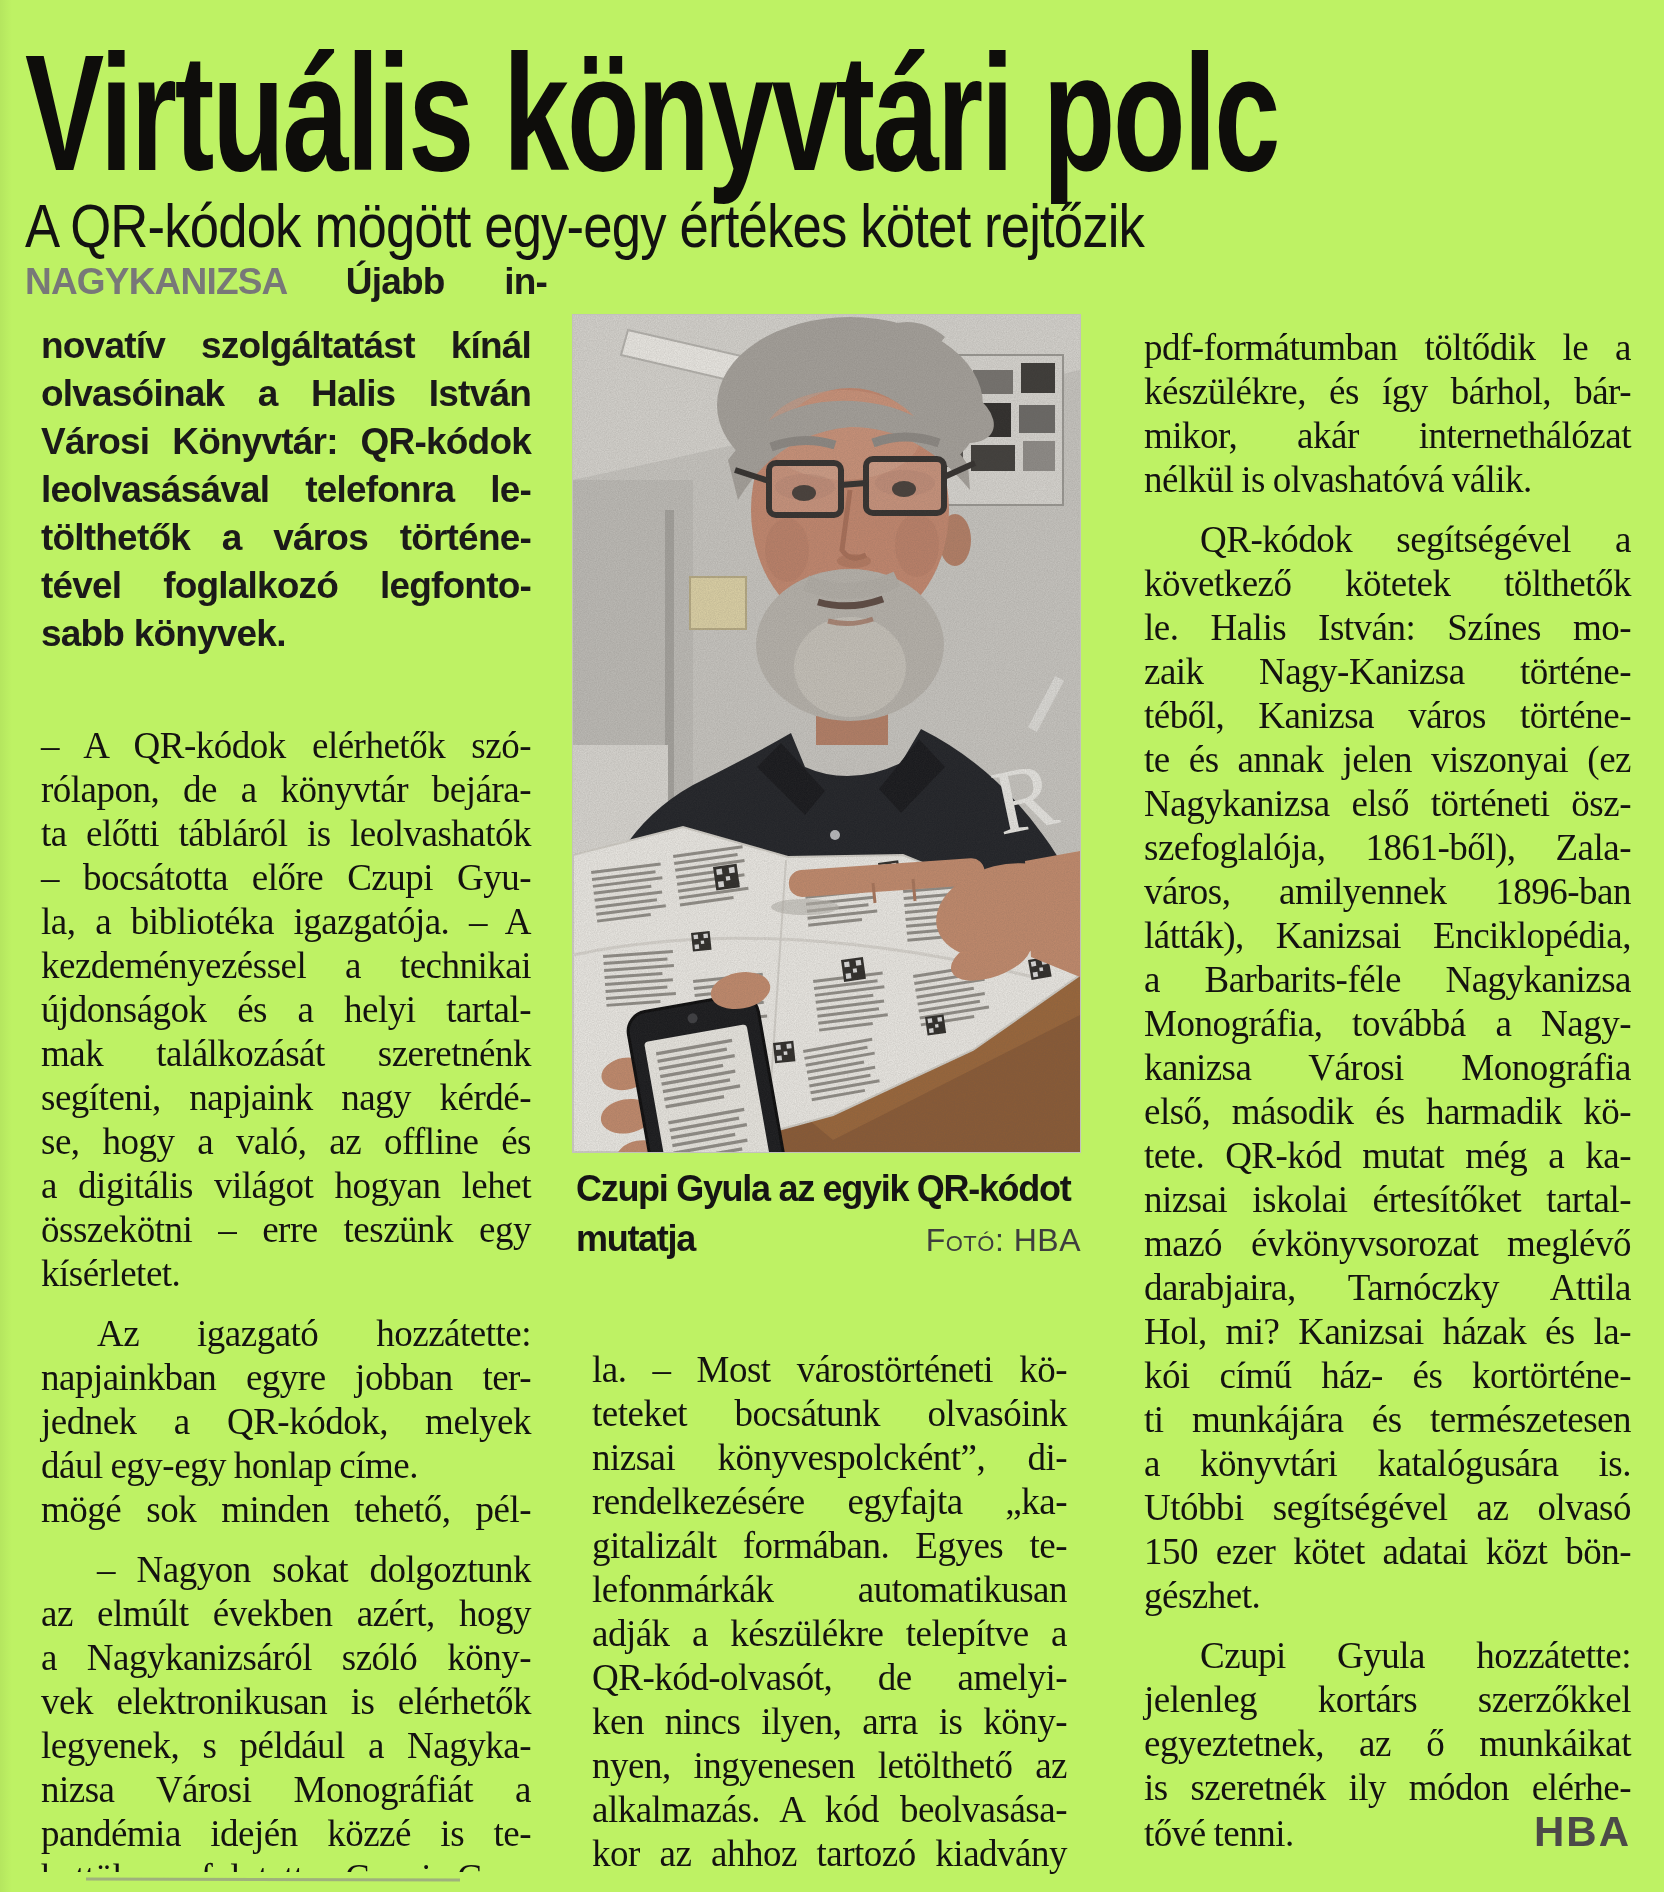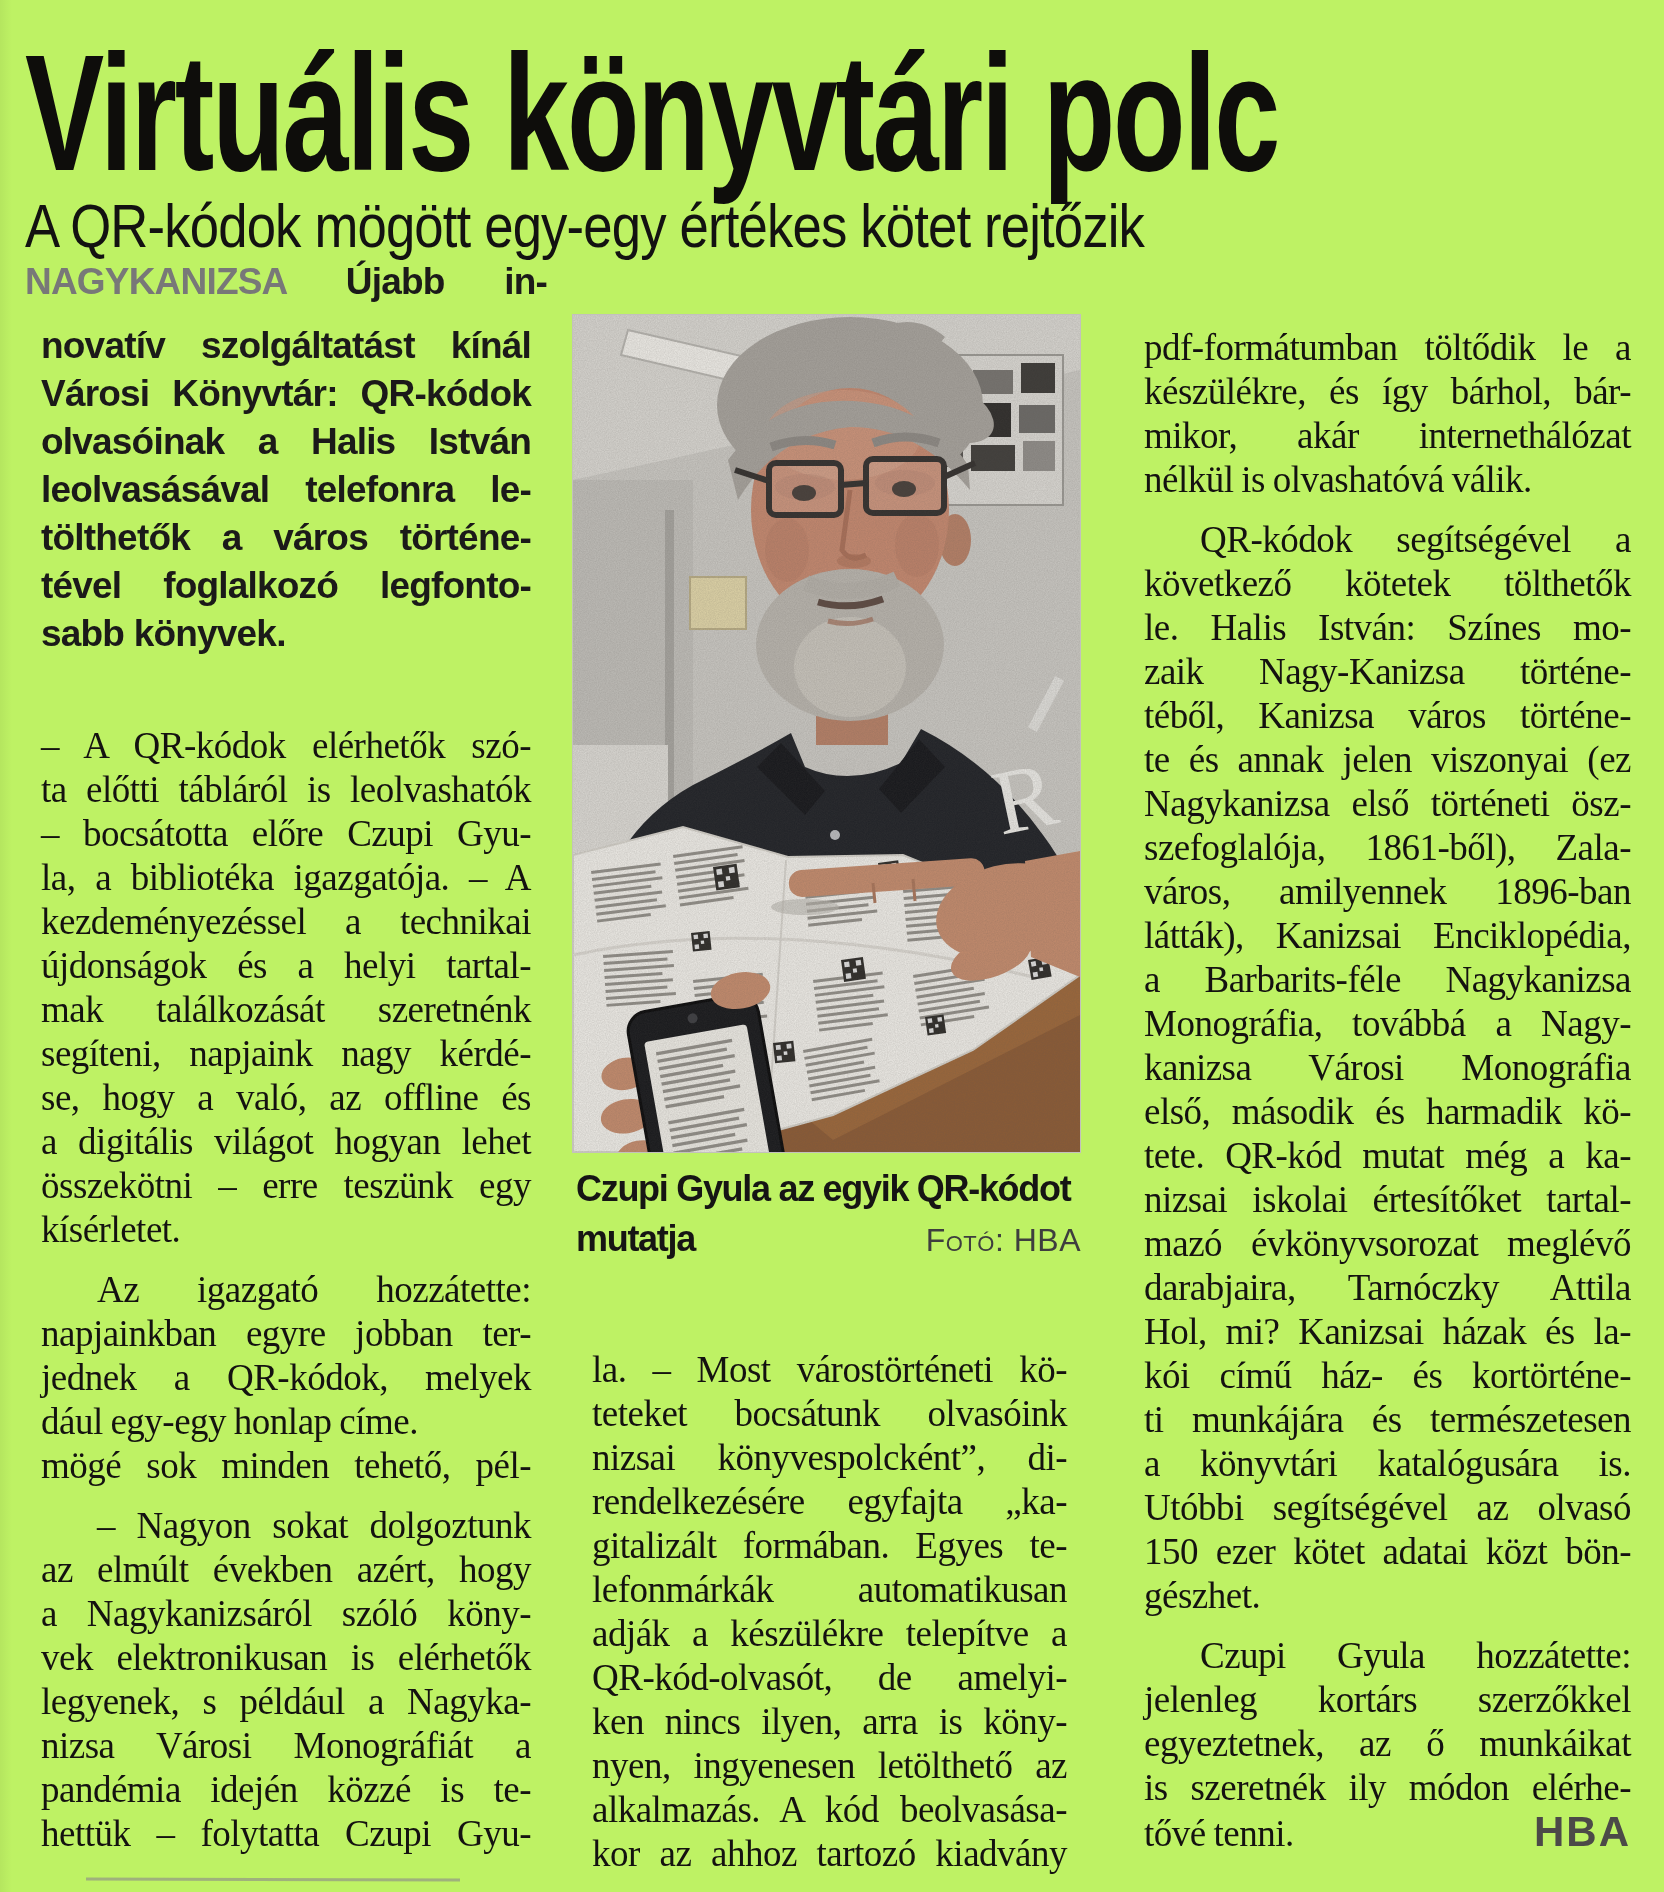--- a/index.html
+++ b/index.html
@@ -53,32 +53,33 @@
   <h1 class="headline"><span class="squeeze">Virtuális könyvtári polc</span></h1>
 
   <h2 class="subheadline"><span class="squeeze">A QR-kódok mögött egy-egy értékes kötet rejtőzik</span></h2>
 
   <div class="col col1">
     <div class="lede">
       <div class="line"><span class="loc">NAGYKANIZSA</span> <span>Újabb in-</span></div>
       <div>
           <div class="para">
             <div class="line">novatív szolgáltatást kínál</div>
+            <div class="line">olvasóinak a Halis István</div>
             <div class="line">Városi Könyvtár: QR-kódok</div>
-            <div class="line">olvasóinak a Halis István</div>
             <div class="line">leolvasásával telefonra le-</div>
             <div class="line">tölthetők a város történe-</div>
             <div class="line">tével foglalkozó legfonto-</div>
             <div class="line endline">sabb könyvek.</div>
           </div>
         </div>
     </div>
     <div class="body">
         <div class="para">
           <div class="line">– A QR-kódok elérhetők szó-</div>
+          <div class="line">rólapon, de a könyvtár bejára-</div>
           <div class="line">ta előtti tábláról is leolvashatók</div>
           <div class="line">– bocsátotta előre Czupi Gyu-</div>
           <div class="line">la, a bibliotéka igazgatója. – A</div>
           <div class="line">kezdeményezéssel a technikai</div>
           <div class="line">újdonságok és a helyi tartal-</div>
           <div class="line">mak találkozását szeretnénk</div>
           <div class="line">segíteni, napjaink nagy kérdé-</div>
           <div class="line">se, hogy a való, az offline és</div>
           <div class="line">a digitális világot hogyan lehet</div>
           <div class="line">összekötni – erre teszünk egy</div>

